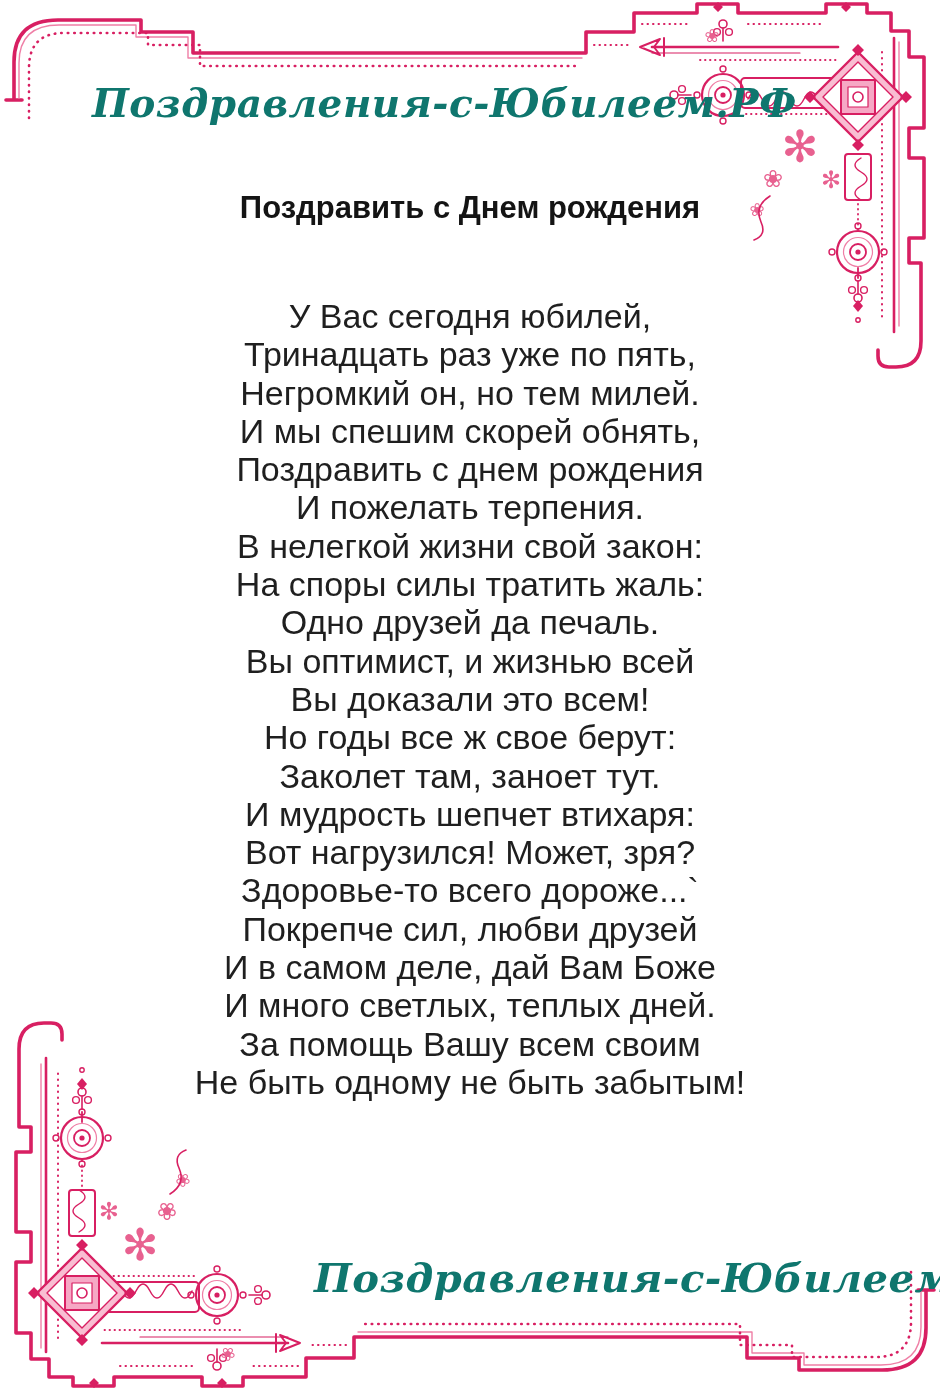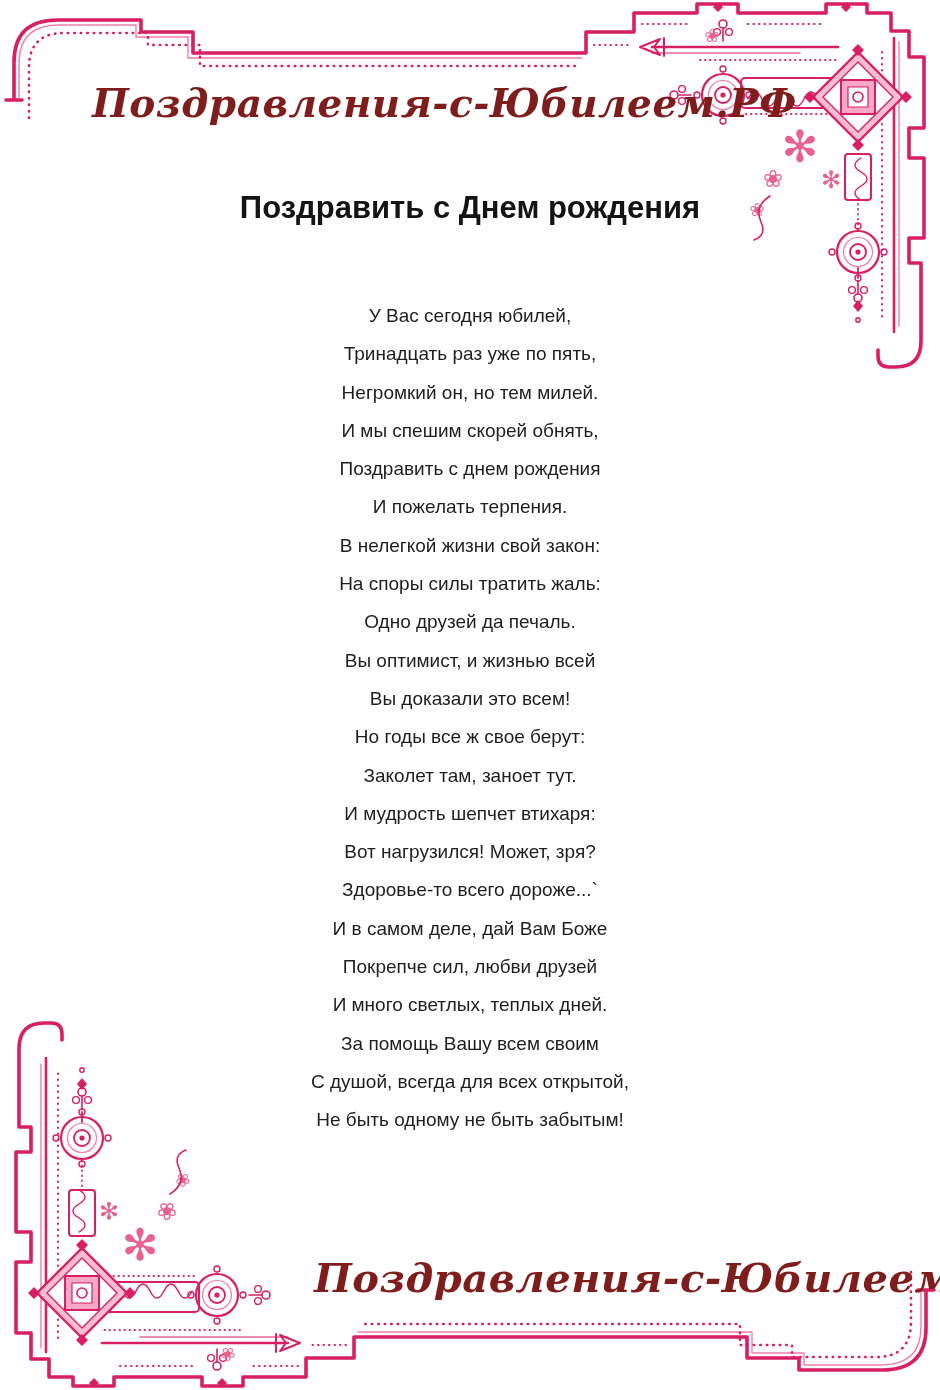--- a/index.html
+++ b/index.html
@@ -1,26 +1,26 @@
 <!DOCTYPE html>
 <html><head>
 <meta charset="utf-8">
 <style>
   html,body{margin:0;padding:0;background:#ffffff;}
   .page{position:relative;width:940px;height:1390px;background:#ffffff;overflow:hidden;
         font-family:"Liberation Sans",sans-serif;}
   .frame-svg{position:absolute;left:0;top:0;width:940px;height:1390px;}
   .wm{position:absolute;font-family:"DejaVu Serif",serif;font-style:italic;font-weight:bold;
-      color:#7f1d1d;white-space:nowrap;letter-spacing:0.5px;text-align:center;}
+      color:#0f766e;white-space:nowrap;letter-spacing:0.5px;text-align:center;}
   .wm-top{left:92px;top:80px;font-size:39px;}
   .wm-bottom{left:314px;top:1254px;font-size:40px;}
   .title{position:absolute;top:186px;left:0;right:0;margin:0;text-align:center;
          font-size:31px;font-weight:bold;color:#141414;line-height:44px;}
   .poem{position:absolute;top:297px;left:0;right:0;text-align:center;
-        font-size:19px;line-height:38.3px;color:#1f1f1f;}
+        font-size:34px;line-height:38.3px;color:#1f1f1f;}
   .poem-line{white-space:nowrap;}
 </style>
 </head>
 <body>
 
 <div class="page">
 
   <svg class="frame-svg" viewBox="0 0 940 1390" xmlns="http://www.w3.org/2000/svg">
     <defs>
       <g id="rosette" stroke="#d81f62" fill="none">
@@ -111,23 +111,22 @@
       <div class="poem-line">В нелегкой жизни свой закон:</div>
       <div class="poem-line">На споры силы тратить жаль:</div>
       <div class="poem-line">Одно друзей да печаль.</div>
       <div class="poem-line">Вы оптимист, и жизнью всей</div>
       <div class="poem-line">Вы доказали это всем!</div>
       <div class="poem-line">Но годы все ж свое берут:</div>
       <div class="poem-line">Заколет там, заноет тут.</div>
       <div class="poem-line">И мудрость шепчет втихаря:</div>
       <div class="poem-line">Вот нагрузился! Может, зря?</div>
       <div class="poem-line">Здоровье-то всего дороже...`</div>
+      <div class="poem-line">Покрепче сил, любви друзей</div>
       <div class="poem-line">И в самом деле, дай Вам Боже</div>
-      <div class="poem-line">Покрепче сил, любви друзей</div>
       <div class="poem-line">И много светлых, теплых дней.</div>
       <div class="poem-line">За помощь Вашу всем своим</div>
-      <div class="poem-line">С душой, всегда для всех открытой,</div>
       <div class="poem-line">Не быть одному не быть забытым!</div>
     </div>
 
   <div class="wm wm-bottom">Поздравления-с-Юбилеем.РФ</div>
 
 </div>
 
 </body></html>

